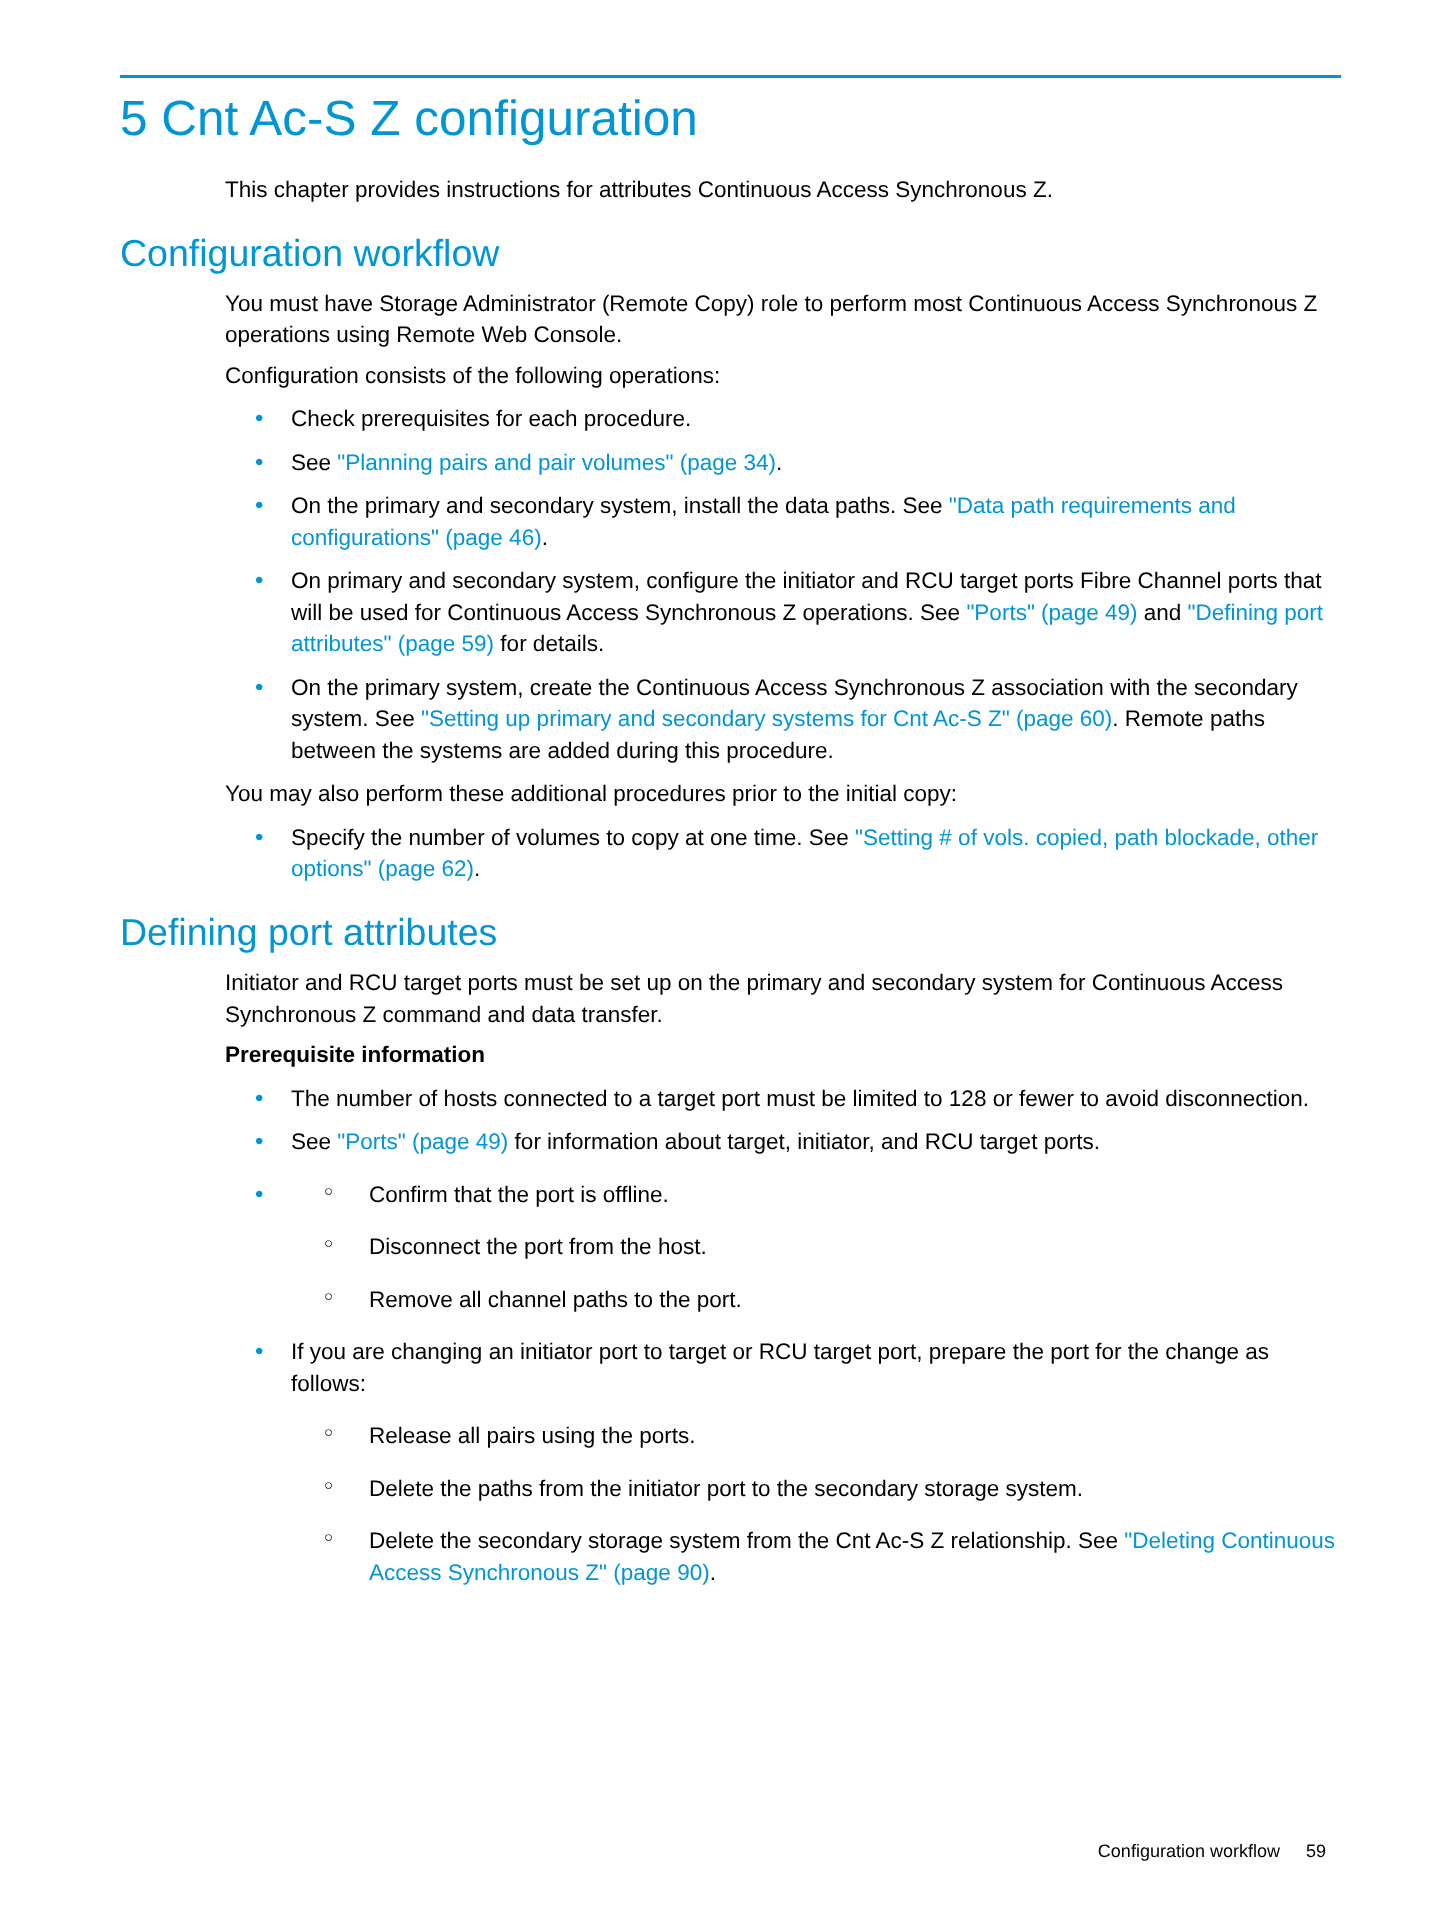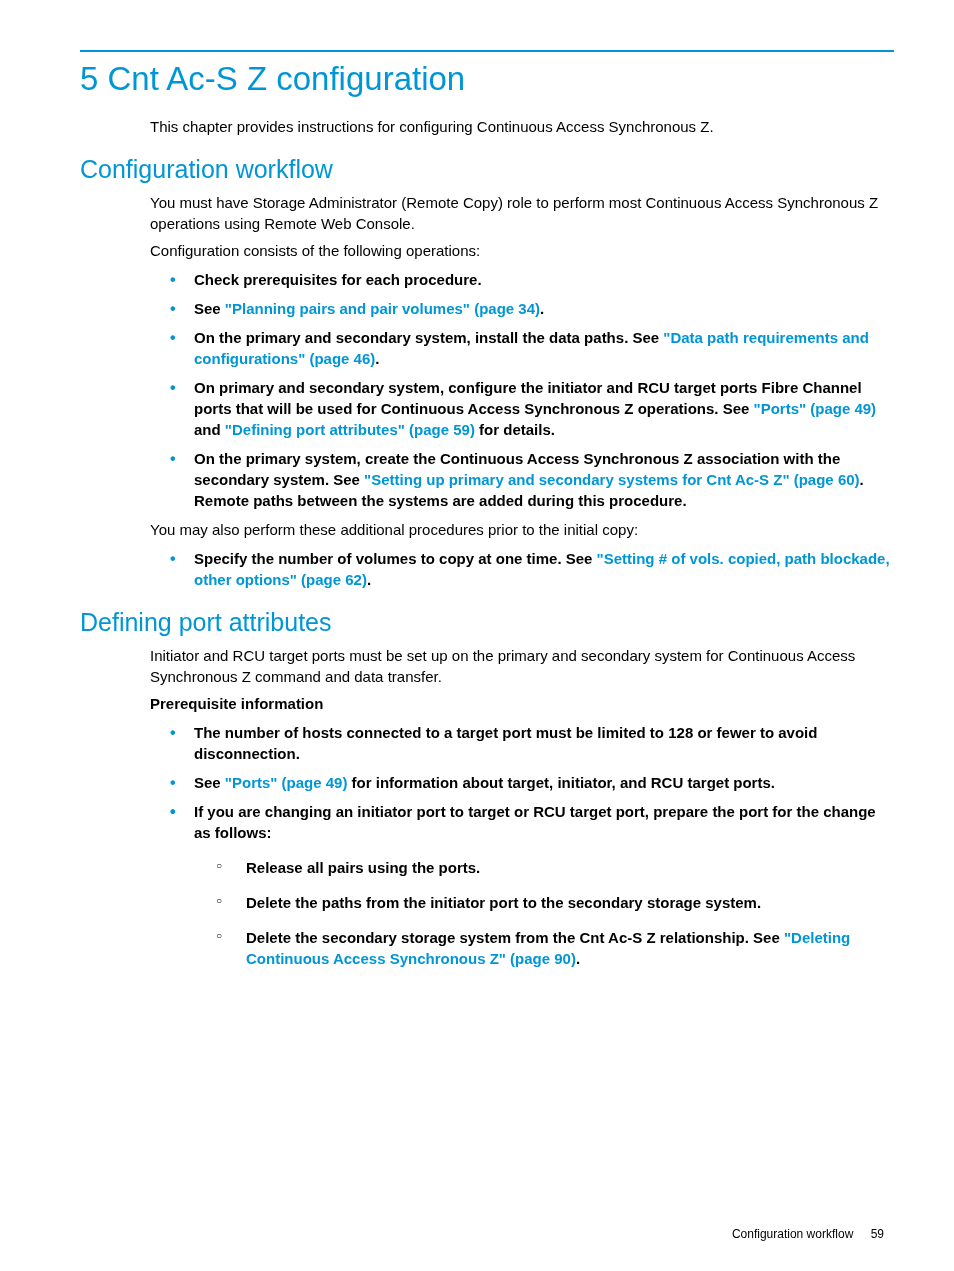--- a/index.html
+++ b/index.html
@@ -48,21 +48,20 @@
     list-style: none;
     padding-left: 20px;
     margin: 6px 0;
   }
   ul.bullet > li {
     position: relative;
     padding-left: 24px;
     font-size: 15px;
     line-height: 1.4;
     margin: 8px 0;
-    font-weight: bold;
   }
   ul.bullet > li::before {
     content: "•";
     color: #0096d6;
     position: absolute;
     left: 0;
     top: 0;
     font-size: 16px;
   }
   ul.circle {
@@ -99,21 +98,21 @@
   }
 </style>
 </head>
 <body>
 
 <div class="page">
   <div class="rule"></div>
   <h1>5 Cnt Ac-S Z configuration</h1>
 
   <div class="body-indent">
-    <p>This chapter provides instructions for configuring Continuous Access Synchronous Z.</p>
+    <p>This chapter provides instructions for attributes Continuous Access Synchronous Z.</p>
   </div>
 
   <h2>Configuration workflow</h2>
 
   <div class="body-indent">
     <p>You must have Storage Administrator (Remote Copy) role to perform most Continuous Access Synchronous Z operations using Remote Web Console.</p>
     <p>Configuration consists of the following operations:</p>
 
     <ul class="bullet">
       <li><span>Check prerequisites for each procedure.</span></li>
@@ -145,20 +144,25 @@
   <div class="body-indent">
     <p>Initiator and RCU target ports must be set up on the primary and secondary system for Continuous Access Synchronous Z command and data transfer.</p>
     <p class="bold">Prerequisite information</p>
 
     <ul class="bullet">
       <li><span>The number of hosts connected to a target port must be limited to 128 or fewer to avoid disconnection.</span></li>
       <li>
         <span>See </span><span class="link">"Ports" (page 49)</span><span> for information about target, initiator, and RCU target ports.</span>
       </li>
       <li>
+        <ul class="circle">
+          <li><span>Confirm that the port is offline.</span></li>
+          <li><span>Disconnect the port from the host.</span></li>
+          <li><span>Remove all channel paths to the port.</span></li>
+        </ul>
       </li>
       <li>
         <span>If you are changing an initiator port to target or RCU target port, prepare the port for the change as follows:</span>
         <ul class="circle">
           <li><span>Release all pairs using the ports.</span></li>
           <li><span>Delete the paths from the initiator port to the secondary storage system.</span></li>
           <li>
             <span>Delete the secondary storage system from the Cnt Ac-S Z relationship. See </span><span class="link">"Deleting Continuous Access Synchronous Z" (page 90)</span><span>.</span>
           </li>
         </ul>

